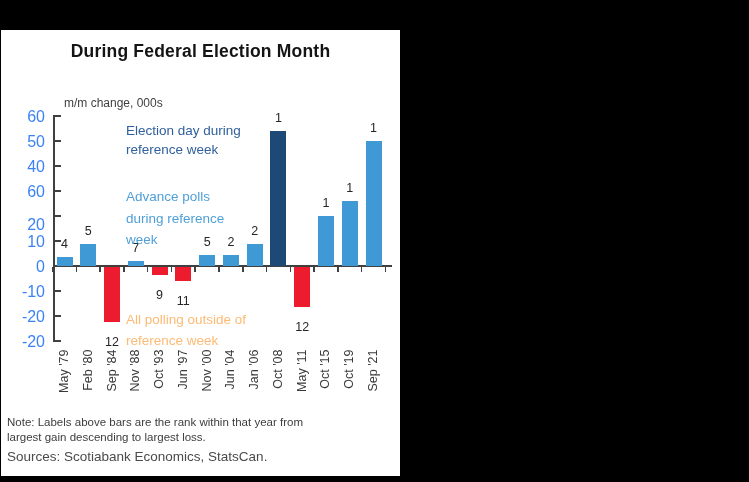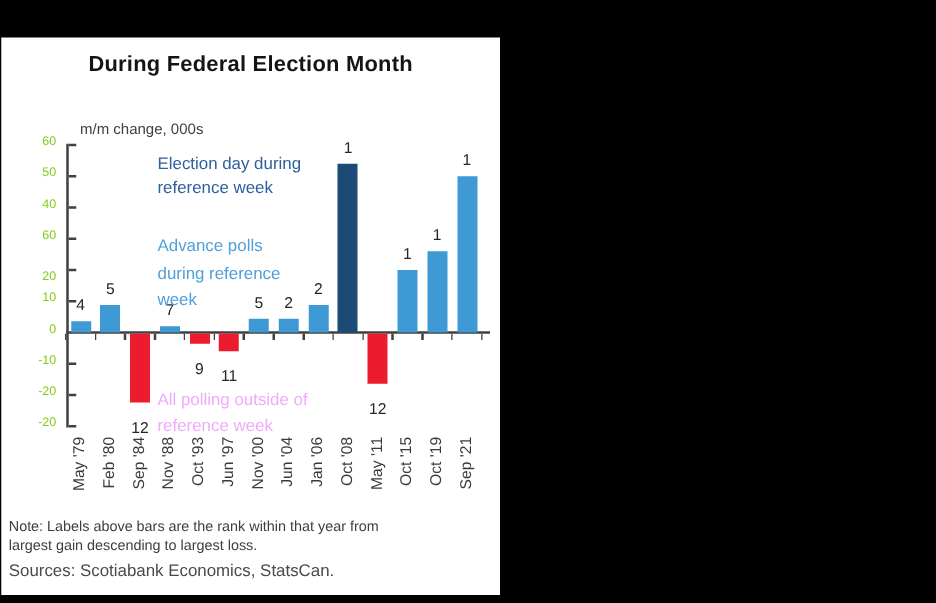--- a/index.html
+++ b/index.html
@@ -10,21 +10,21 @@
          font-size:17.5px;line-height:23px;font-weight:bold;color:#141414;letter-spacing:0.2px;}
   .subtitle{position:absolute;left:64px;top:96px;font-size:12px;color:#3f3f3f;}
   .annot{position:absolute;font-size:13.5px;}
   .annot-election{left:126px;top:122px;width:138px;line-height:18.5px;}
   .annot-advance{left:126px;top:186px;width:122px;line-height:21.5px;}
   .annot-outside{left:126px;top:310px;width:126px;line-height:20.5px;}
   .note{position:absolute;left:7px;top:415px;width:322px;font-size:11.5px;line-height:14.5px;color:#3d3d3d;}
   .sources{position:absolute;left:7px;top:449px;font-size:13.5px;color:#4a4a4a;}
   
   .axis{position:absolute;background:#404040;}
-  .ytick-label{position:absolute;width:40px;text-align:right;font-size:10px;color:#84cc16;}
+  .ytick-label{position:absolute;width:40px;text-align:right;font-size:16px;color:#3b82f6;}
   .bar{position:absolute;}
   .rank-label{position:absolute;width:24px;text-align:center;font-size:12.5px;color:#262626;}
   .xcat{position:absolute;width:64px;height:15px;text-align:right;font-size:12.5px;color:#3a3a3a;
         transform:rotate(-90deg);white-space:nowrap;}
 </style>
 </head>
 <body>
 
 <div class="stage">
   <div class="panel"></div>
@@ -111,17 +111,17 @@
       <div class="bar" style="left: 341.74px; top: 201px; width: 16px; height: 65px; background: rgb(63, 153, 212);"></div>
       <div class="rank-label" style="left: 337.74px; top: 181px;">1</div>
       <div class="xcat" style="left: 317.24px; top: 374px;">Oct '19</div>
       <div class="bar" style="left: 365.51px; top: 141px; width: 16px; height: 125px; background: rgb(63, 153, 212);"></div>
       <div class="rank-label" style="left: 361.51px; top: 121px;">1</div>
       <div class="xcat" style="left: 341.01px; top: 374px;">Sep '21</div>
     </div>
 
   <div class="annot annot-election" style="color: rgb(47, 95, 156);">Election day during reference week</div>
   <div class="annot annot-advance" style="color: rgb(79, 159, 216);">Advance polls during reference week</div>
-  <div class="annot annot-outside" style="color: #f0abfc;">All polling outside of reference week</div>
+  <div class="annot annot-outside" style="color: #fdba74;">All polling outside of reference week</div>
 
   <div class="note">Note: Labels above bars are the rank within that year from largest gain descending to largest loss.</div>
   <div class="sources">Sources: Scotiabank Economics, StatsCan.</div>
 </div>
 
 </body></html>

